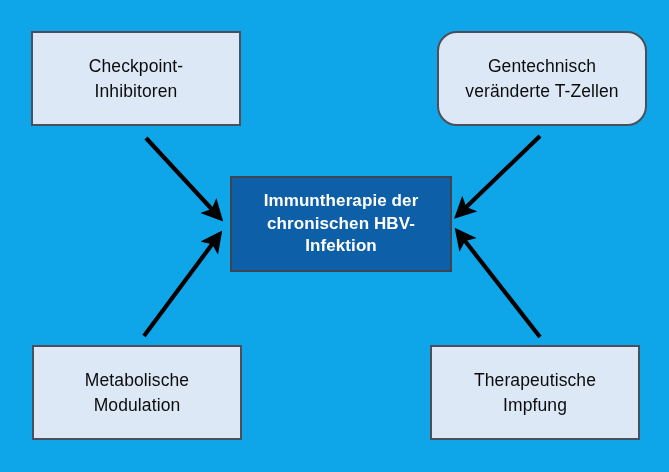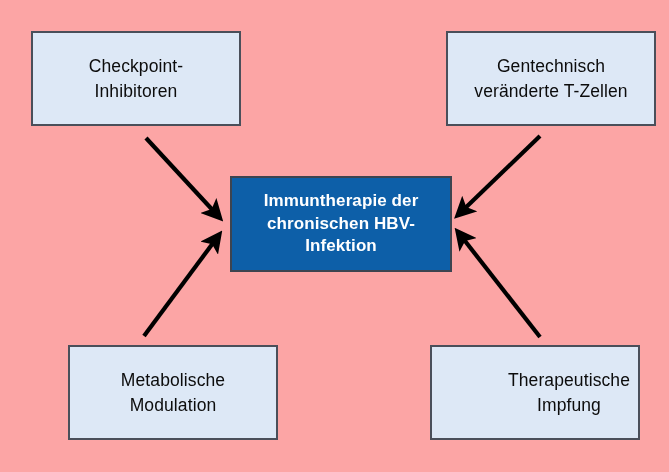--- a/index.html
+++ b/index.html
@@ -10,21 +10,21 @@
     width: 669px;
     height: 472px;
     background: #dde8f6;
     font-family: "Liberation Sans", sans-serif;
     overflow: hidden;
   }
   #canvas {
     position: relative;
     width: 669px;
     height: 472px;
-    background: #fca5a5;
+    background: #0ea5e9;
   }
   .arrow-layer {
     position: absolute;
     left: 0;
     top: 0;
     width: 669px;
     height: 472px;
     pointer-events: none;
   }
   .node {
@@ -46,23 +46,23 @@
   .node-center {
     background: #0d5fa8;
     border: 2px solid #3d4450;
     color: #ffffff;
     font-weight: bold;
     font-size: 17px;
     line-height: 1.33;
     letter-spacing: 0.1px;
   }
   #node-checkpoint  { left: 31px;  top: 31px;  width: 210px; height: 95px; }
-  #node-gentech     { left: 446px; top: 31px;  width: 210px; height: 95px; }
-  #node-metabolisch { left: 32px;  top: 345px; width: 210px; height: 95px; margin-left: 36px; }
-  #node-therapeutisch { left: 430px; top: 345px; width: 210px; height: 95px; justify-content: flex-end; }
+  #node-gentech     { left: 437px; top: 31px;  width: 210px; height: 95px; border-radius: 20px; }
+  #node-metabolisch { left: 32px;  top: 345px; width: 210px; height: 95px; }
+  #node-therapeutisch { left: 430px; top: 345px; width: 210px; height: 95px; }
   #node-center      { left: 230px; top: 176px; width: 222px; height: 96px; }
   .node-label {
     display: block;
     padding: 0 8px;
     white-space: pre-line;
   }
 </style>
 </head>
 <body>
 

